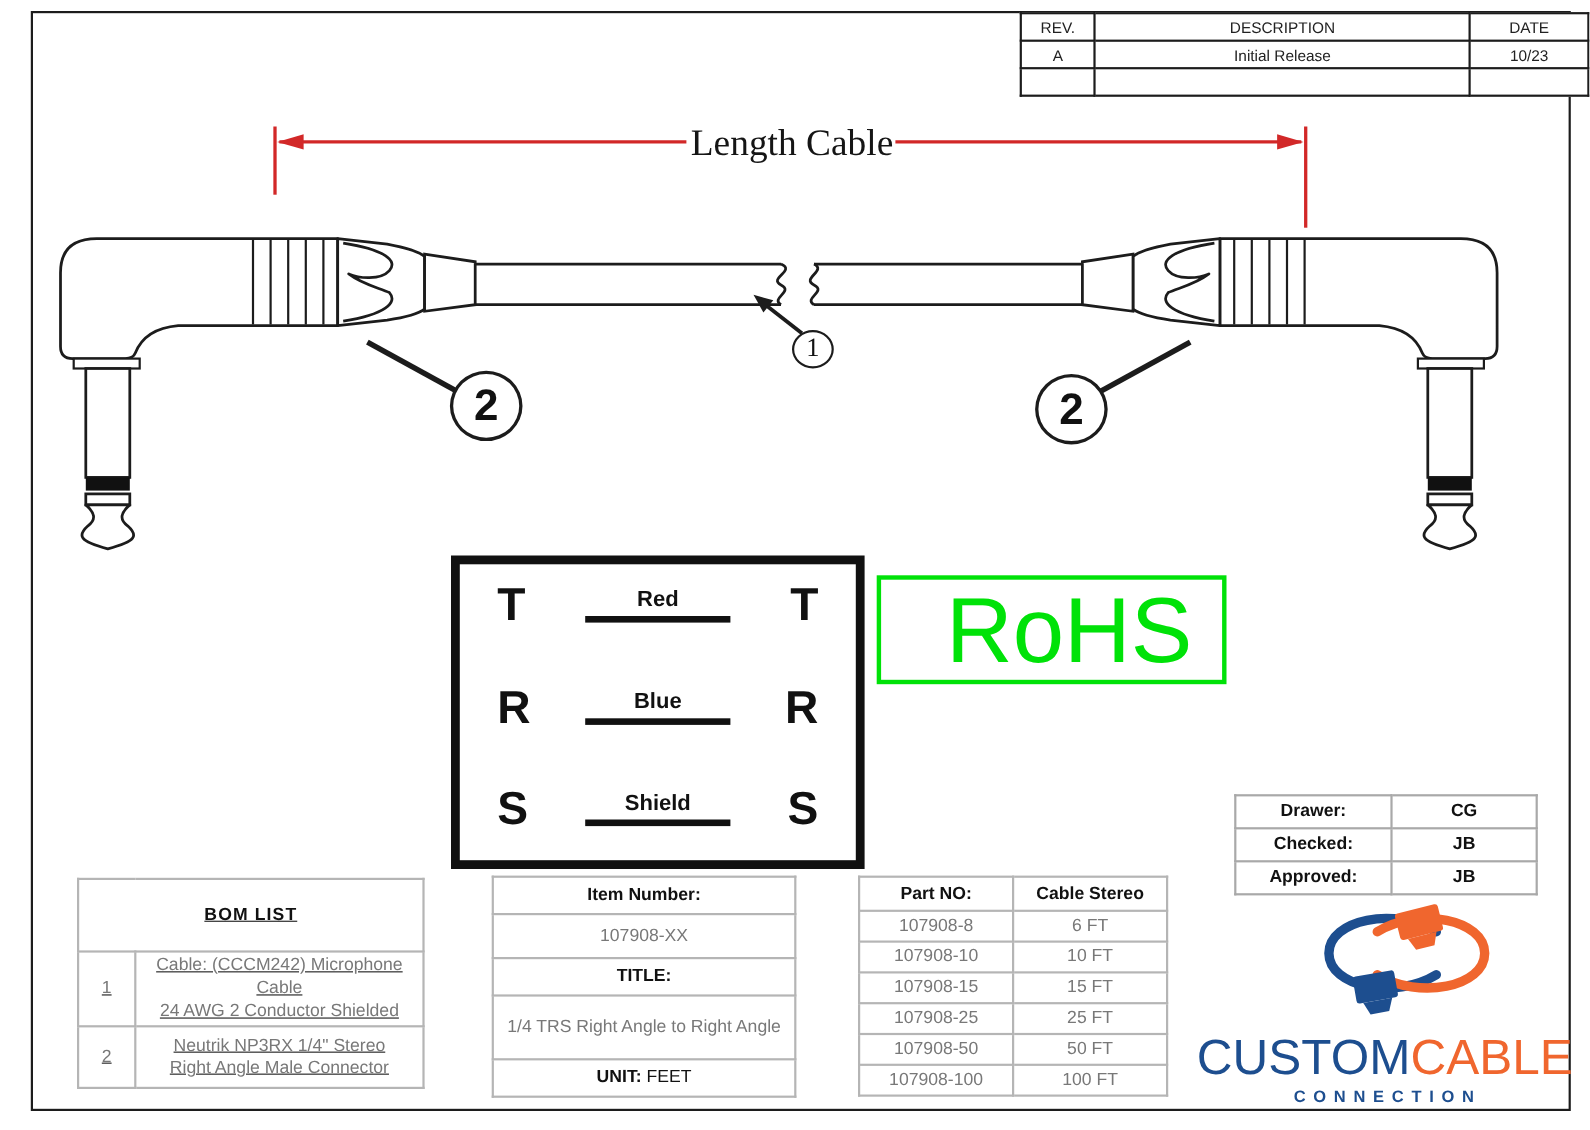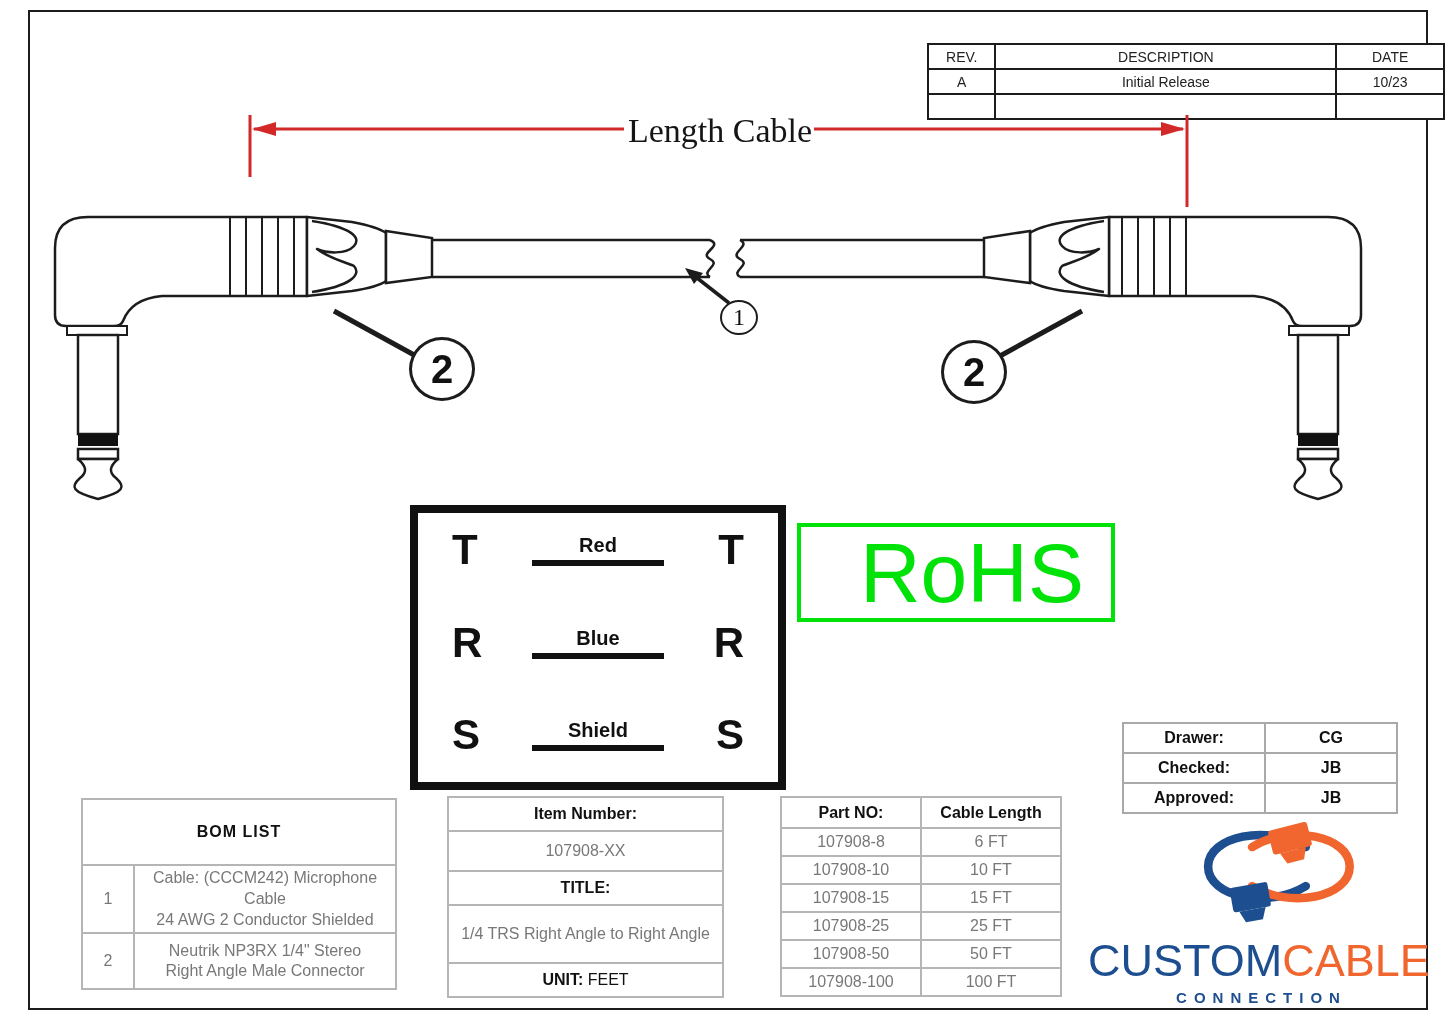--- a/index.html
+++ b/index.html
@@ -4,21 +4,21 @@
 <style>
   html,body{margin:0;padding:0;background:#fff;}
   body{width:1445px;height:1027px;position:relative;overflow:hidden;
        font-family:"Liberation Sans",sans-serif;color:#1a1a1a;}
   .abs{position:absolute;}
 
   
   .page-border{left:28px;top:10px;width:1396px;height:996px;border:2px solid #1c1c1c;}
 
   
-  .rev-table{left:927px;top:11px;border-collapse:collapse;background:#fff;margin-top:32px;}
+  .rev-table{left:927px;top:11px;border-collapse:collapse;background:#fff;}
   .rev-table td{border:2px solid #1c1c1c;text-align:center;font-size:14px;
                 height:23px;padding:0 4px;color:#222;}
   .rev-col0{width:58px;} .rev-col1{width:336px;} .rev-col2{width:99px;}
 
   
   .drawing{left:0;top:0;}
 
   
   .dim-label{left:620px;top:112px;width:200px;text-align:center;
              font-family:"Liberation Serif",serif;font-size:34px;color:#151515;}
@@ -53,21 +53,21 @@
   .appr-table td{border:2px solid #a9a9a9;height:26px;font-size:16px;font-weight:bold;
                  text-align:center;color:#111;}
   .appr-label{width:138px;} .appr-value{width:128px;}
 
   
   .gtable{border-collapse:collapse;background:#fff;padding-left:40px;}
   .gtable td{border:2px solid #b5b5b5;text-align:center;color:#787878;
              font-size:16px;padding:2px 4px;}
   .bold-cell{color:#111 !important;font-weight:bold;}
 
-  .bom-table{left:81px;top:798px;}
+  .bom-table{left:70px;top:798px;text-decoration:underline;}
   .bom-title{font-size:34px;letter-spacing:1px;height:60px;}
   .bom-num{width:42px;font-size:26px;}
   .bom-desc{width:252px;height:50px;line-height:1.3;}
 
   .item-table{left:447px;top:796px;}
   .item-table td{width:265px;}
   .item-h{height:28px;} .item-v{height:34px;font-size:17px;margin-top:13px;}
   .item-title-v{height:52px;}
 
   .part-table{left:780px;top:796px;}
@@ -266,21 +266,21 @@
       <span class="bold-cell" style="font-weight:bold;color:#111">UNIT:</span><span style="color:#111"> FEET</span>
     </td>
   </tr>
 </tbody>
   </table>
 
 <table class="abs gtable part-table">
   <tbody>
       <tr>
     <td class="bold-cell hd">Part NO:</td>
-    <td class="bold-cell hd">Cable Length</td>
+    <td class="bold-cell hd">Cable Stereo</td>
   </tr>
   <tr>
     <td>107908-8</td>
     <td>6 FT</td>
   </tr>
   <tr>
     <td>107908-10</td>
     <td>10 FT</td>
   </tr>
   <tr>

